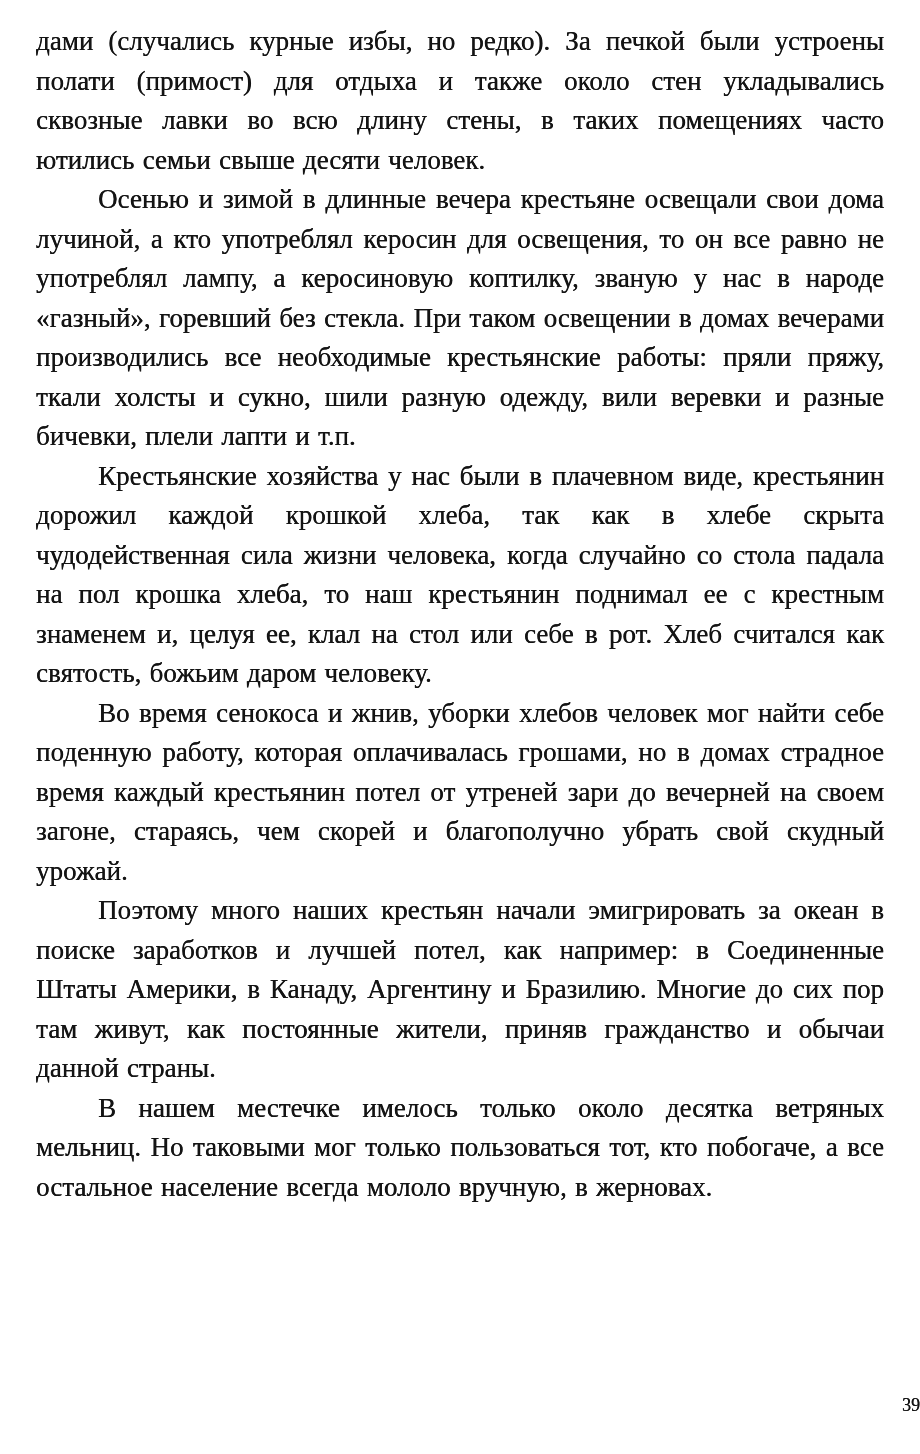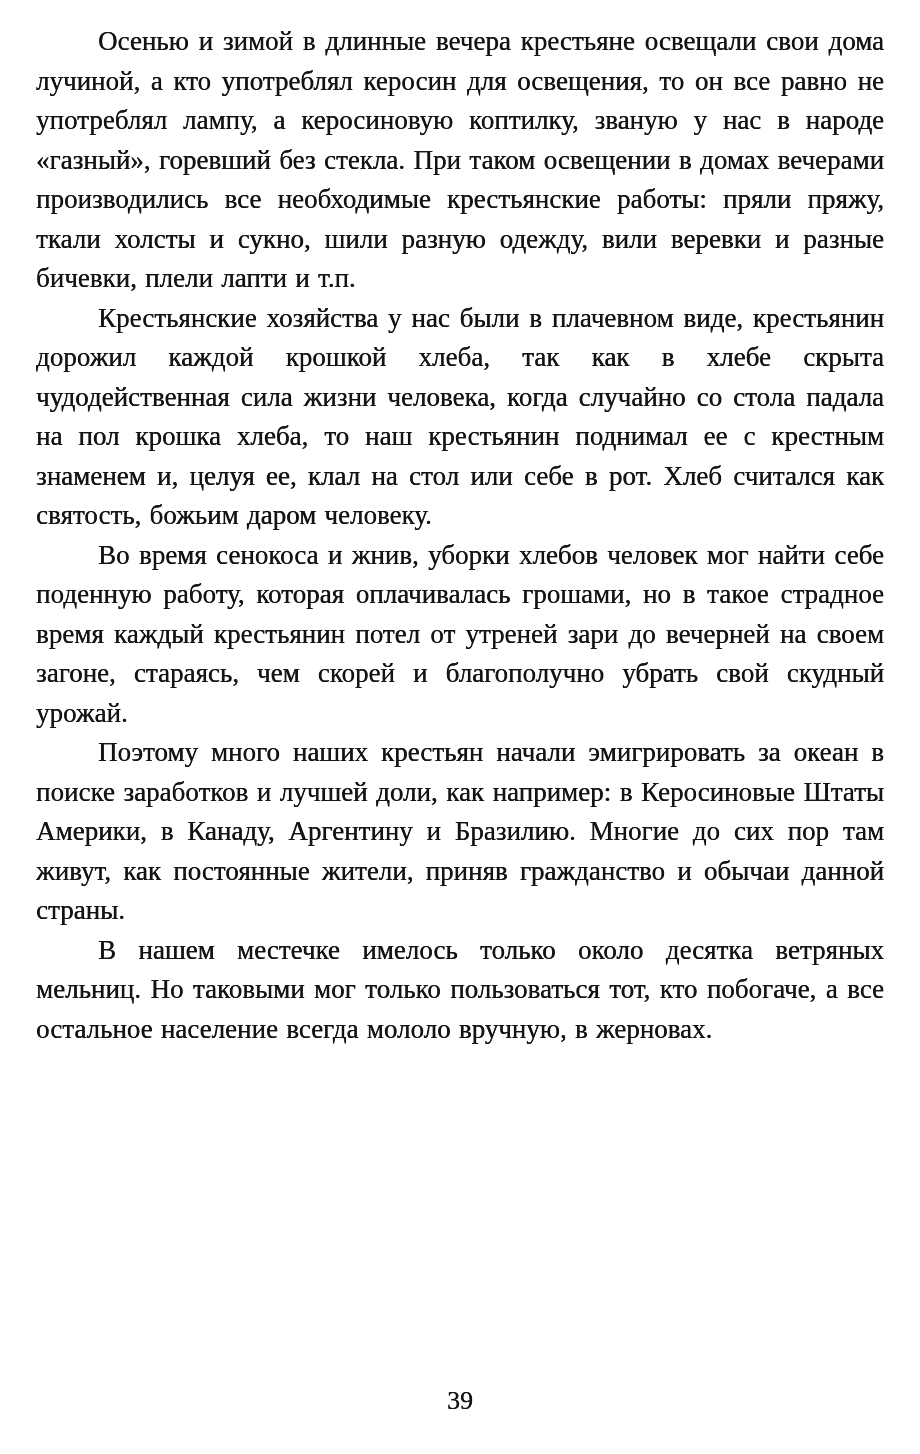--- a/index.html
+++ b/index.html
@@ -33,31 +33,32 @@
     padding: 0;
   }
   .para.indent {
     text-indent: 62px;
   }
   .page-number {
     position: absolute;
     bottom: 38px;
     left: 0;
     right: 0;
-    text-align: center;
-    font-size: 26px;
+    text-align: right;
+    font-size: 18px;
     text-shadow: 0.3px 0 0 currentColor;
   }
 </style>
 </head>
 <body>
 
 <div class="page">
   <div class="text-block">
+    <p class="para">дами (случались курные избы, но редко). За печкой были устроены полати (примост) для отдыха и также около стен укладывались сквозные лавки во всю длину стены, в таких помещениях часто ютились семьи свыше десяти человек.</p>
     <p class="para indent">Осенью и зимой в длинные вечера крестьяне освещали свои дома лучиной, а кто употреблял керосин для освещения, то он все равно не употреблял лампу, а керосиновую коптилку, званую у нас в народе «газный», горевший без стекла. При таком освещении в домах вечерами производились все необходимые крестьянские работы: пряли пряжу, ткали холсты и сукно, шили разную одежду, вили веревки и разные бичевки, плели лапти и т.п.</p>
     <p class="para indent">Крестьянские хозяйства у нас были в плачевном виде, крестьянин дорожил каждой крошкой хлеба, так как в хлебе скрыта чудодейственная сила жизни человека, когда случайно со стола падала на пол крошка хлеба, то наш крестьянин поднимал ее с крестным знаменем и, целуя ее, клал на стол или себе в рот. Хлеб считался как святость, божьим даром человеку.</p>
-    <p class="para indent">Во время сенокоса и жнив, уборки хлебов человек мог найти себе поденную работу, которая оплачивалась грошами, но в такое страдное время каждый крестьянин потел от утреней зари до вечерней на своем загоне, стараясь, чем скорей и благополучно убрать свой скудный урожай.</p>
-    <p class="para indent">Поэтому много наших крестьян начали эмигрировать за океан в поиске заработков и лучшей доли, как например: в Керосиновые Штаты Америки, в Канаду, Аргентину и Бразилию. Многие до сих пор там живут, как постоянные жители, приняв гражданство и обычаи данной страны.</p>
+    <p class="para indent">Во время сенокоса и жнив, уборки хлебов человек мог найти себе поденную работу, которая оплачивалась грошами, но в домах страдное время каждый крестьянин потел от утреней зари до вечерней на своем загоне, стараясь, чем скорей и благополучно убрать свой скудный урожай.</p>
+    <p class="para indent">Поэтому много наших крестьян начали эмигрировать за океан в поиске заработков и лучшей потел, как например: в Соединенные Штаты Америки, в Канаду, Аргентину и Бразилию. Многие до сих пор там живут, как постоянные жители, приняв гражданство и обычаи данной страны.</p>
     <p class="para indent">В нашем местечке имелось только около десятка ветряных мельниц. Но таковыми мог только пользоваться тот, кто побогаче, а все остальное население всегда мололо вручную, в жерновах.</p>
 
   </div>
   <div class="page-number">39</div>
 </div>
 
 </body></html>

